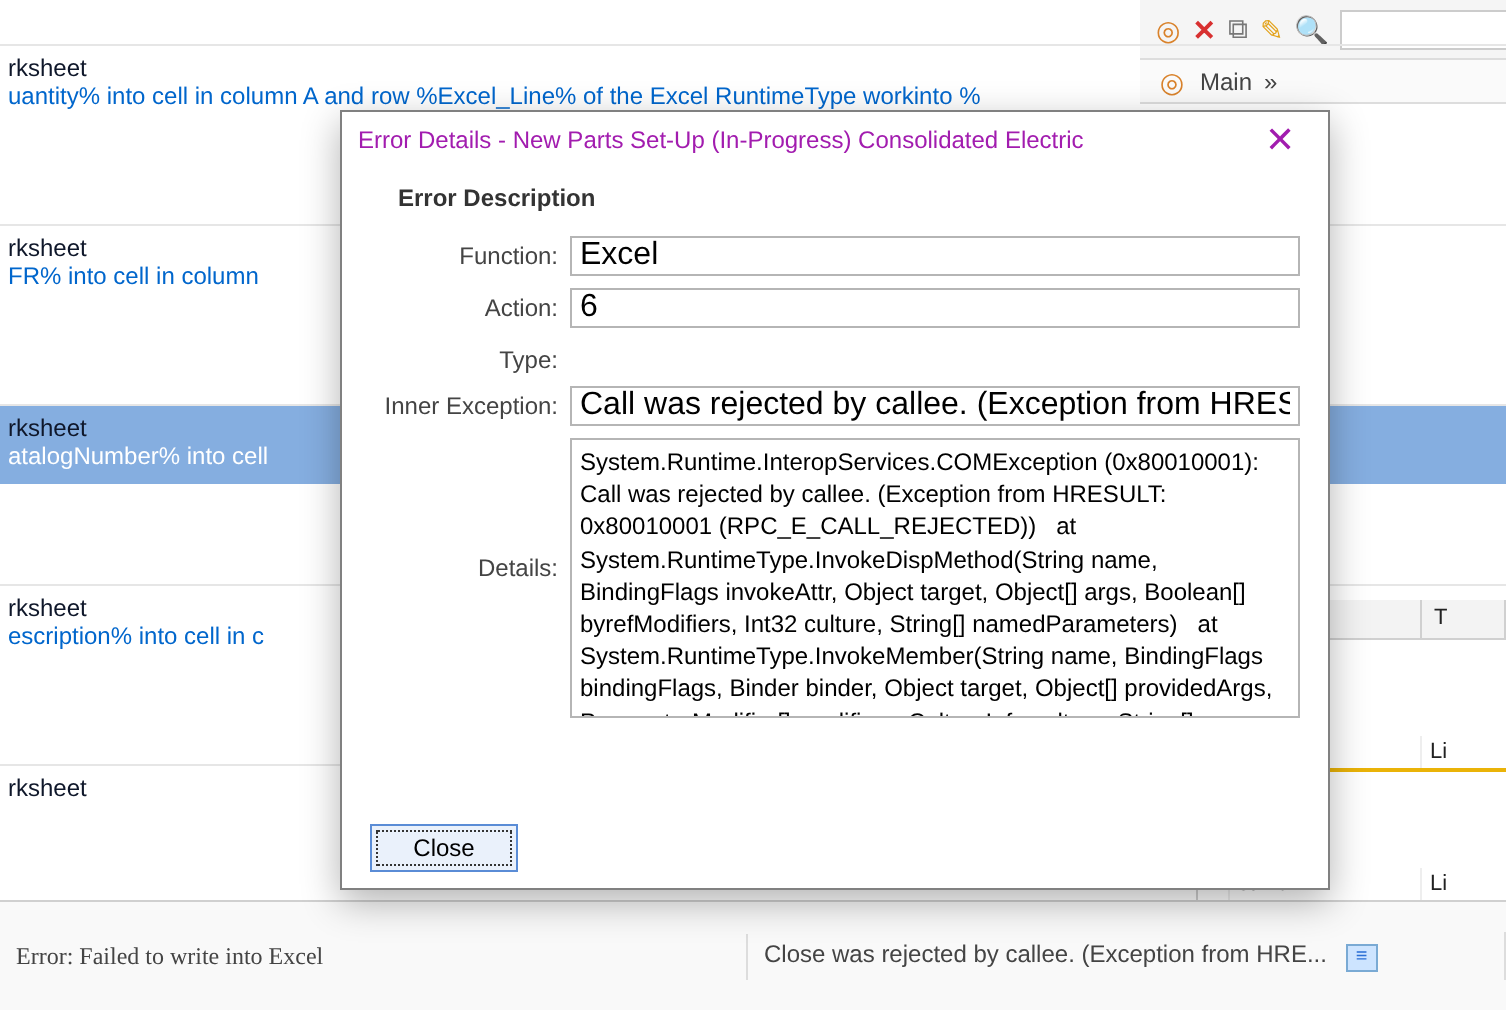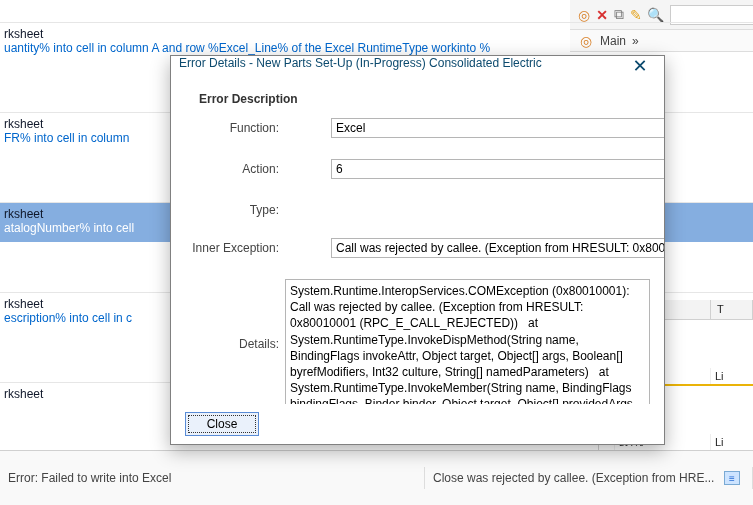--- a/index.html
+++ b/index.html
@@ -21,34 +21,34 @@
   .right-pane .th { display:flex; height:20px; border-bottom:1px solid #d0d0d0; background:#f3f3f3; }
   .right-pane .th div { border-right:1px solid #d0d0d0; padding:3px 6px; }
   .right-pane .tr { display:flex; height:18px; border-bottom:2px solid #eab308;margin-top:48px; }
   .right-pane .c1 { width:16px; border-right:1px solid #eee; display:flex; align-items:center; justify-content:center; }
   .right-pane .c2 { width:96px; border-right:1px solid #eee; padding:2px 4px; overflow:hidden; white-space:nowrap; }
   .right-pane .c3 { width:40px; padding:2px 4px; }
   .flag { color:#2a6fd6; font-size:10px; }
   
   .bottom-status { position: absolute; left:0; right:0; bottom:0; top:450px; border-top:1px solid #d0d0d0; background:#f9f9f9; display:flex; align-items:center; font-size:12px; color:#444; }
   .bottom-status .cell { padding:4px 8px; border-right:1px solid #ddd; white-space:nowrap; overflow:hidden; }
-  .bottom-status .cell:first-child { width:425px; }
+  .bottom-status .cell:first-child { width:374px;font-family:Liberation Serif, serif; }
   .bottom-status .cell:nth-child(2) { flex:1; }
   .info-ic { width:16px; height:14px; background:#cde4ff; border:1px solid #7aaad4; display:inline-flex; align-items:center; justify-content:center; color:#2a6fd6; font-size:10px; margin-left:6px; }
   
   .dialog { position: absolute; left: 170px; top: 55px; width: 495px; height: 390px; background: #fff; border: 1px solid #808080; box-shadow: 0 6px 18px rgba(0,0,0,.3); display: flex; flex-direction: column; }
-  .dlg-titlebar { height: 28px; display: flex; padding: 0 8px; border-bottom: 1px solid rgba(0,0,0,0); font-size: 12px; color: #0c4a6e; }
+  .dlg-titlebar { height: 28px; display: flex; align-items: center; padding: 0 8px; border-bottom: 1px solid rgba(0,0,0,0); font-size: 12px; color: #a21caf; }
   .dlg-titlebar .title { flex:1; }
   .dlg-close { width: 32px; height: 20px; display:flex; align-items:center; justify-content:center; font-size:18px; cursor:pointer; }
   .dlg-section-title { font-weight: bold; padding: 8px 14px 12px 28px; font-size: 12px; color:#333; }
-  .dlg-body { flex:1; padding: 0 14px 8px 14px; display:flex; flex-direction:column; gap:21px; overflow:hidden; }
+  .dlg-body { flex:1; padding: 0 14px 8px 14px; display:flex; flex-direction:column; gap:6px; overflow:hidden; }
   .fld { display:flex; align-items:flex-start; gap:6px; }
   .fld .lbl { width: 94px; text-align:right; padding-top:3px; color:#444; font-size: 12px; }
   .fld .val { flex:1; }
-  .fld input[type=text] { width:100%; height:20px; border:1px solid #b5b5b5; padding:1px 4px; font-family: inherit; font-size:12px; background:#fff;margin-left:46px; }
+  .fld input[type=text] { width:100%; height:20px; border:1px solid #b5b5b5; padding:1px 4px; font-family: inherit; font-size:16px; background:#fff; }
   .fld textarea { width:100%; border:1px solid #b5b5b5; padding:3px 4px; font-family: inherit; font-size:12px; resize:none; background:#fff; line-height:1.35; }
   .details textarea { height:140px; overflow-y:scroll; }
   .dlg-btns { padding: 8px 14px; display:flex; justify-content:flex-start; }
   .btn { min-width: 74px; height: 24px; border:1px solid #999; background:#eee; font-size:12px; cursor:pointer; }
   .btn:focus, .btn.focus { outline:1px dotted #333; outline-offset:-4px; border-color:#5a8cd6; background:#eaf1fb; }
 </style>
 </head>
 <body>
 
 <div class="bg">

